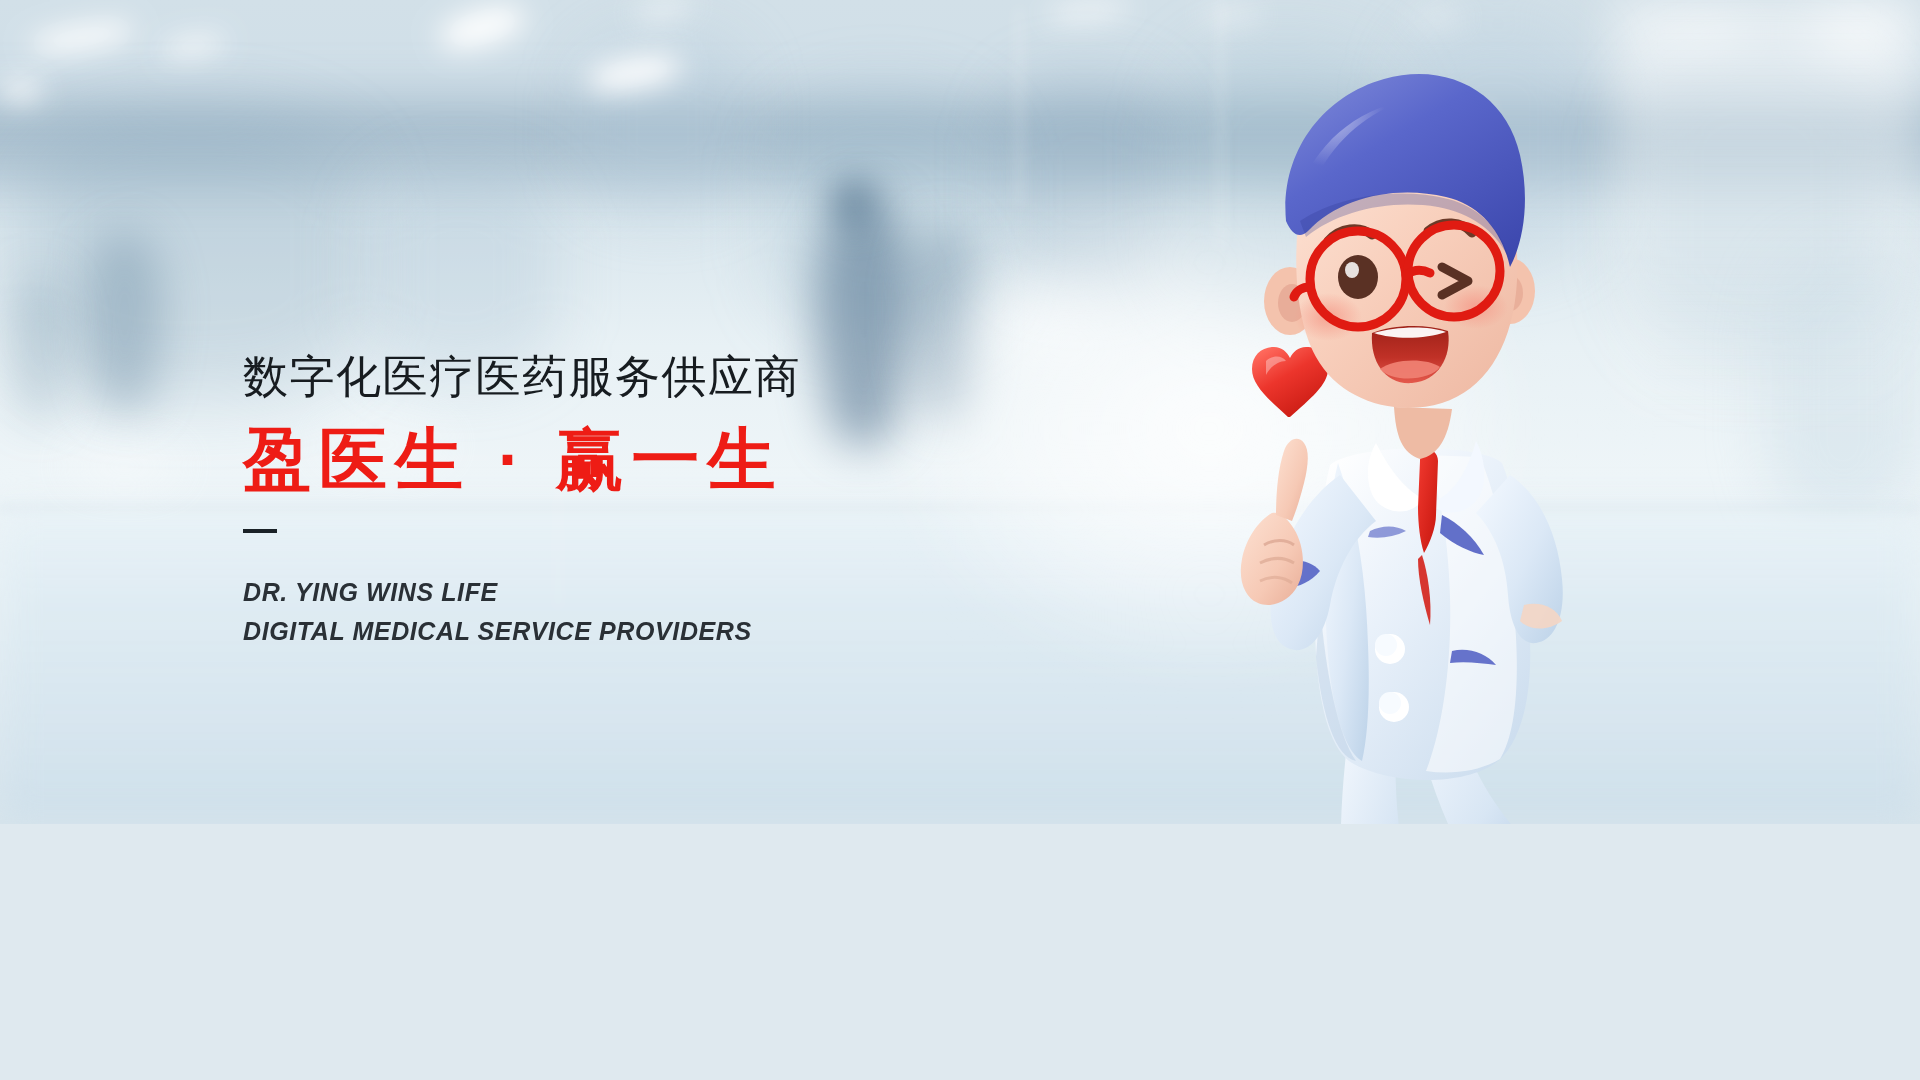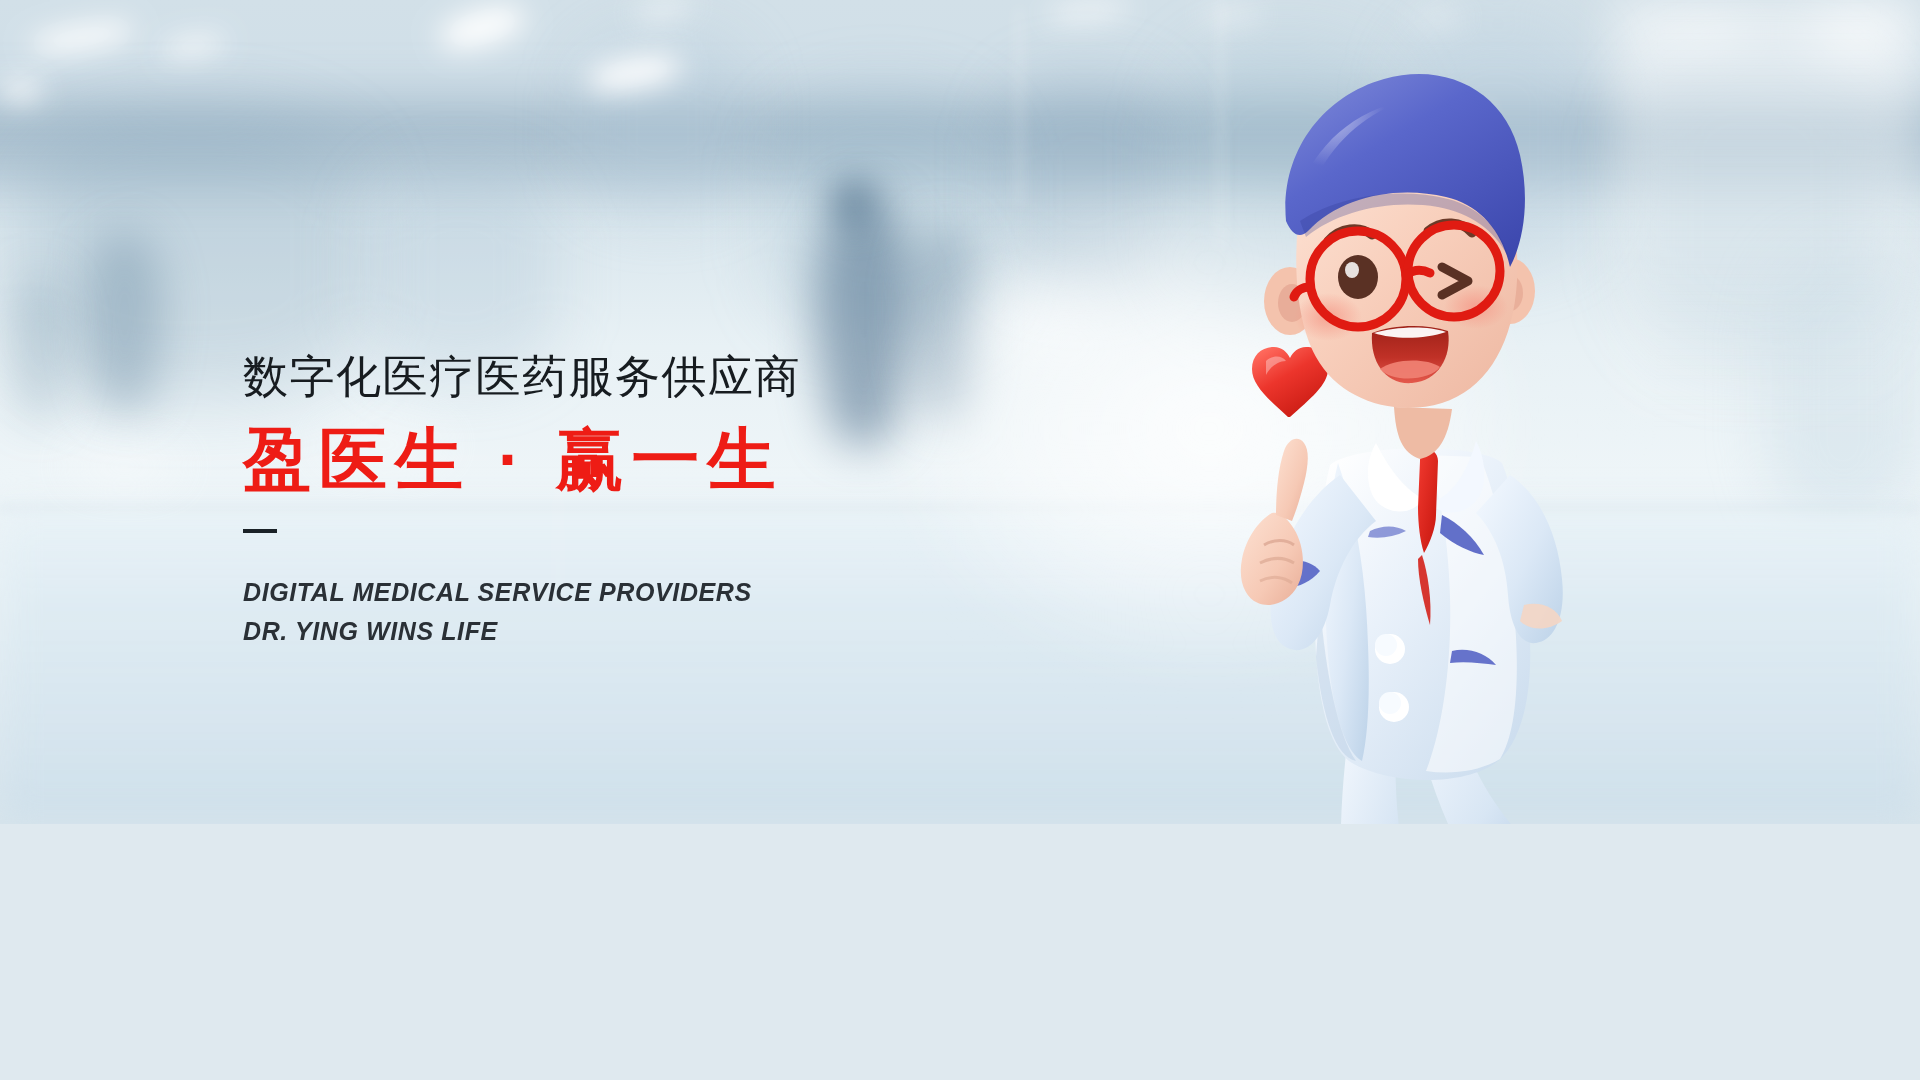--- a/index.html
+++ b/index.html
@@ -246,22 +246,22 @@
   <div class="bokeh b14"></div>
 
   <div class="right-panel"></div>
   <div class="char-glow"></div>
 
   <div class="copy">
     <div class="kicker">数字化医疗医药服务供应商</div>
     <div class="headline">盈医生 · 赢一生</div>
     <div class="rule"></div>
     <div class="sub-en">
+      <div>DR. YING WINS LIFE</div>
       <div>DIGITAL MEDICAL SERVICE PROVIDERS</div>
-      <div>DR. YING WINS LIFE</div>
     </div>
   </div>
 
   <div class="character">
     <svg viewBox="0 0 480 1010" xmlns="http://www.w3.org/2000/svg">
       <defs>
         <linearGradient id="capG" x1="0.15" y1="0" x2="0.9" y2="1">
           <stop offset="0%" stop-color="#7b86d8"></stop>
           <stop offset="35%" stop-color="#5a67cb"></stop>
           <stop offset="100%" stop-color="#3c47ad"></stop>

